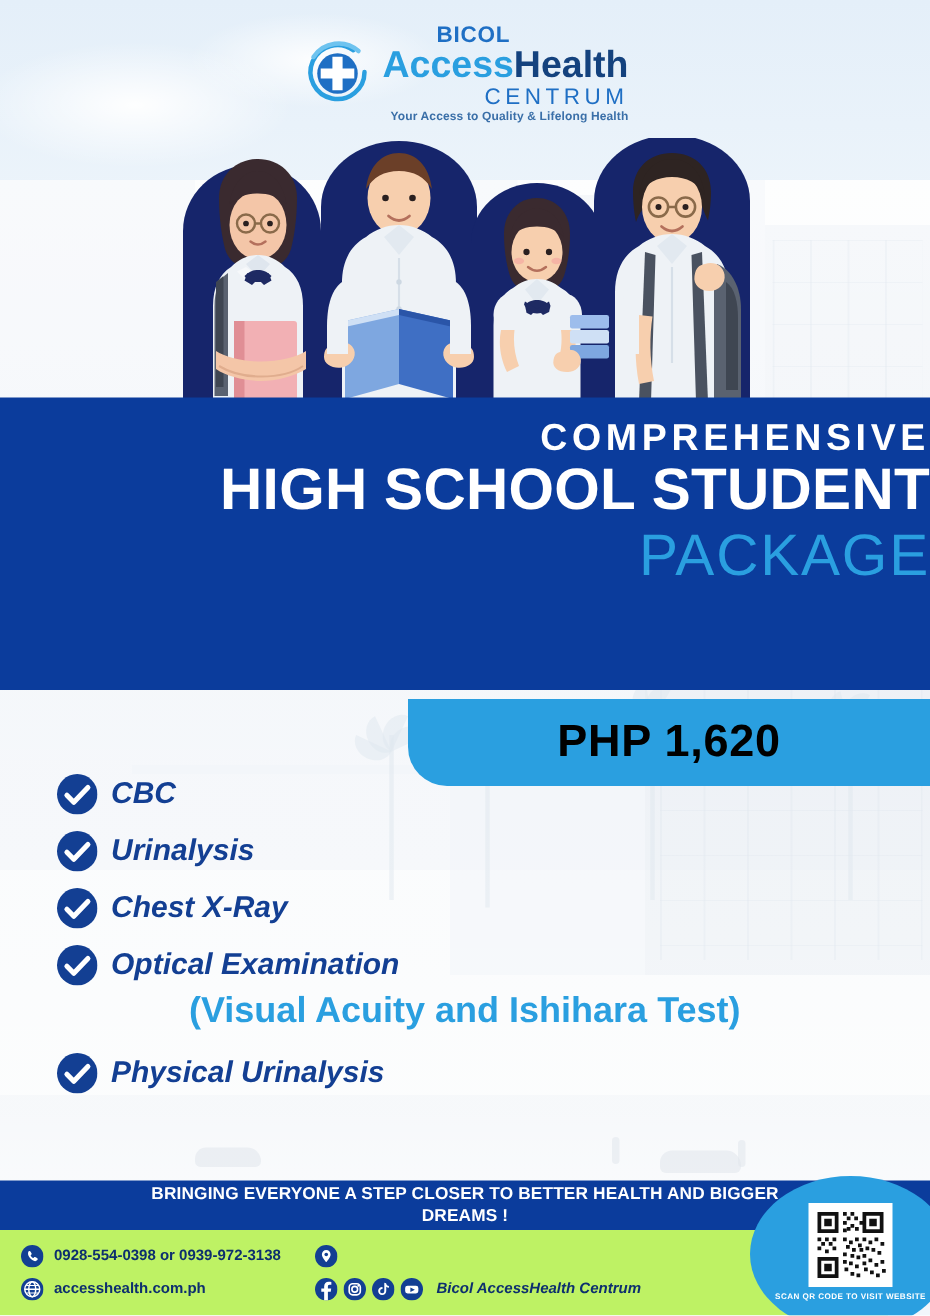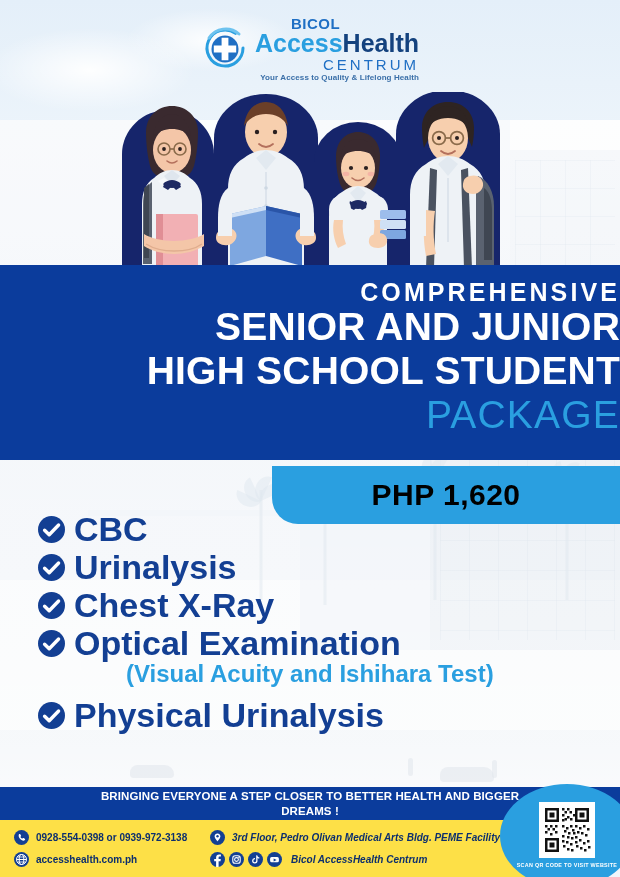--- a/index.html
+++ b/index.html
@@ -127,41 +127,42 @@
   .price-text {
     color: #000000; font-size: 30px; font-weight: bold; letter-spacing: .5px;
     line-height: 1; white-space: nowrap;
   }
 
   
   .checklist { position: absolute; left: 38px; top: 510px; width: 560px; }
   .ck-row { display: flex; align-items: center; height: 38px; }
   .ck-icon { width: 27px; height: 27px; flex: 0 0 27px; margin-right: 9px; }
   .ck-label {
-    color: #133f93; font-size: 34px; font-weight: bold; letter-spacing: 0;
+    color: #133f93; font-size: 20px; font-weight: bold; letter-spacing: 0;
     white-space: nowrap;
+    font-style: italic;
   }
   .ck-sub {
     color: #2a9fe0; font-size: 24px; font-weight: bold;
     margin-left: 88px; line-height: 1; height: 34px; white-space: nowrap;
   }
 
   
   .foot-tag {
     position: absolute; left: 0; top: 787px; width: 620px; height: 33px;
     background: #0b3c9c; color: #fff;
     display: flex; align-items: center; justify-content: center;
     text-align: center; padding: 0 96px;
   }
   .foot-tag span {
     font-size: 11.5px; font-weight: bold; letter-spacing: .1px; line-height: 1.22;
   }
   .foot-info {
     position: absolute; left: 0; top: 820px; width: 592px; height: 57px;
-    background: #fde047;
+    background: #bef264;
   }
   .fi-col { position: absolute; }
   .fi-row { display: flex; align-items: center; height: 22px; }
   .fi-ic { width: 15px; height: 15px; flex: 0 0 15px; margin-right: 7px; }
   .fi-txt {
     font-size: 10px; font-weight: bold; color: #0d2f6e; white-space: nowrap;
   }
   .fi-txt.ital { font-style: italic; }
   .socials { display: flex; align-items: center; gap: 4px; margin-right: 9px; }
   .socials .fi-ic { margin-right: 0; }
@@ -382,21 +383,20 @@
 
         <path d="M362 84c6-2 12 1 13 7s-4 11-10 11-11-4-10-10 3-7 7-8z" fill="#f7cfae"></path>
         <path d="M318 118c-3 14-3 30 0 46l10-2c-3-15-3-30-1-43z" fill="#f7cfae"></path>
         <path d="M316 96c-9 6-12 18-12 32v16h14V98z" fill="#eef2f6"></path>
       </g>
     </svg>
   </div>
 
   <div class="title-band">
     <div class="t-small">COMPREHENSIVE</div>
-    <div class="t-big">SENIOR AND JUNIOR</div>
     <div class="t-big">HIGH SCHOOL STUDENT</div>
     <div class="t-pkg">PACKAGE</div>
   </div>
 
   <div class="price-band">
     <span class="price-text">PHP 1,620</span>
   </div>
 
   <div class="checklist">
 
@@ -486,21 +486,20 @@
 
     <div class="fi-col" style="left:210px; top:6px;">
       <div class="fi-row">
         <span class="fi-ic">
           <svg viewBox="0 0 15 15" width="15" height="15" aria-hidden="true">
             <circle cx="7.5" cy="7.5" r="7.5" fill="#133f93"></circle>
             <path d="M7.5 3.4c-1.6 0-2.9 1.3-2.9 2.9 0 2.1 2.9 5.1 2.9 5.1s2.9-3 2.9-5.1c0-1.6-1.3-2.9-2.9-2.9z" fill="#fff"></path>
             <circle cx="7.5" cy="6.3" r="1.2" fill="#133f93"></circle>
           </svg>
         </span>
-        <span class="fi-txt ital">3rd Floor, Pedro Olivan Medical Arts Bldg. PEME Facility</span>
       </div>
       <div class="fi-row">
         <span class="socials">
           <span class="fi-ic">
             <svg viewBox="0 0 15 15" width="15" height="15" aria-hidden="true">
               <circle cx="7.5" cy="7.5" r="7.5" fill="#133f93"></circle>
               <path d="M8.6 15V9.2h1.9l.3-2.2H8.6V5.6c0-.6.2-1.1 1.1-1.1h1.2V2.6c-.2 0-.9-.1-1.8-.1-1.8 0-3 1.1-3 3.1V7H4.2v2.2h1.9V15z" fill="#fff"></path>
             </svg>
           </span>
           <span class="fi-ic">

